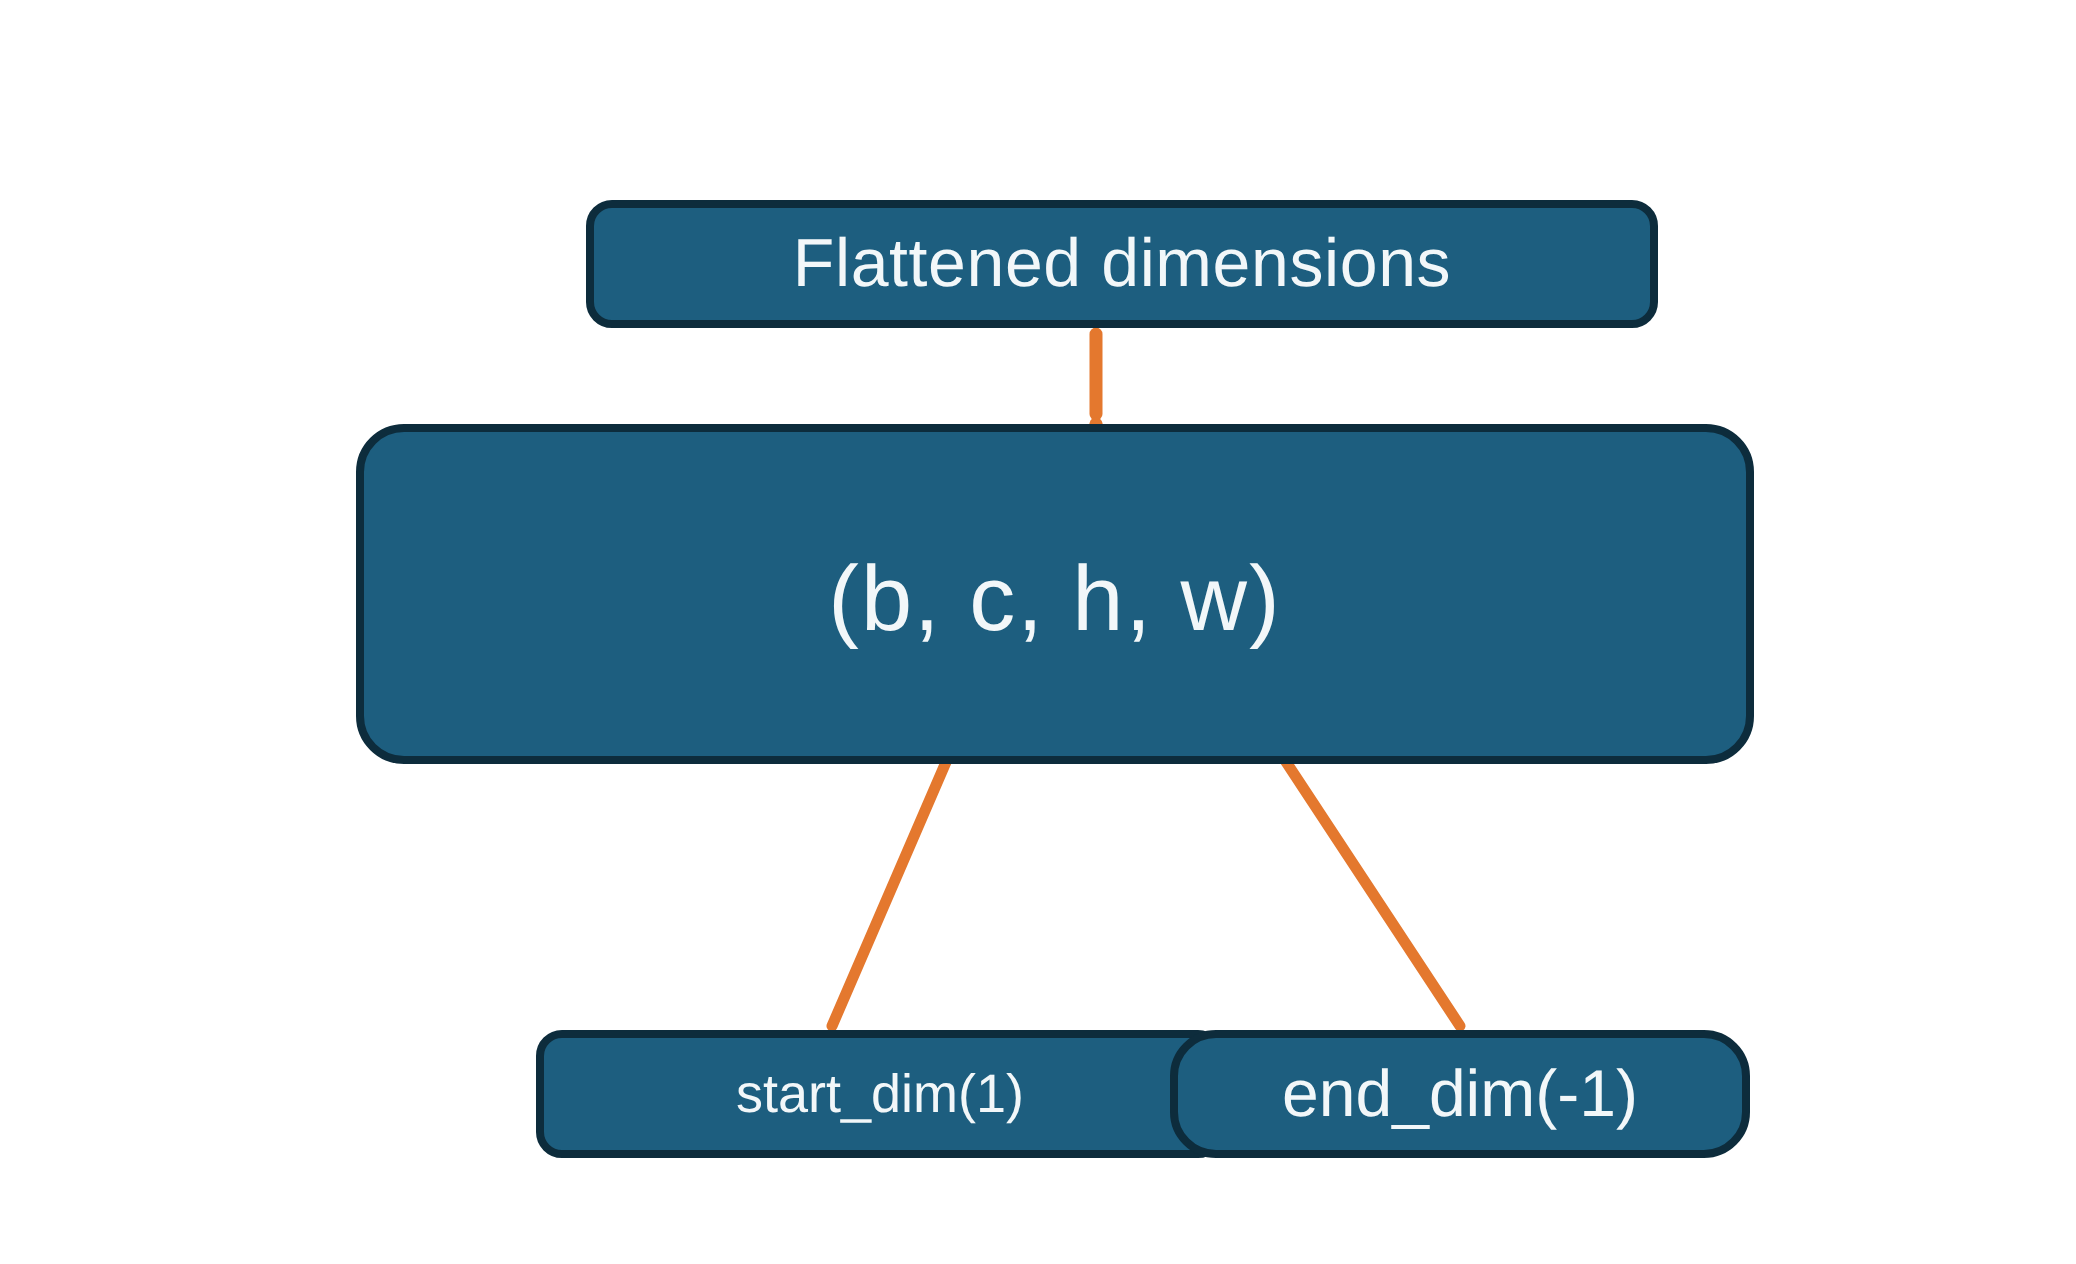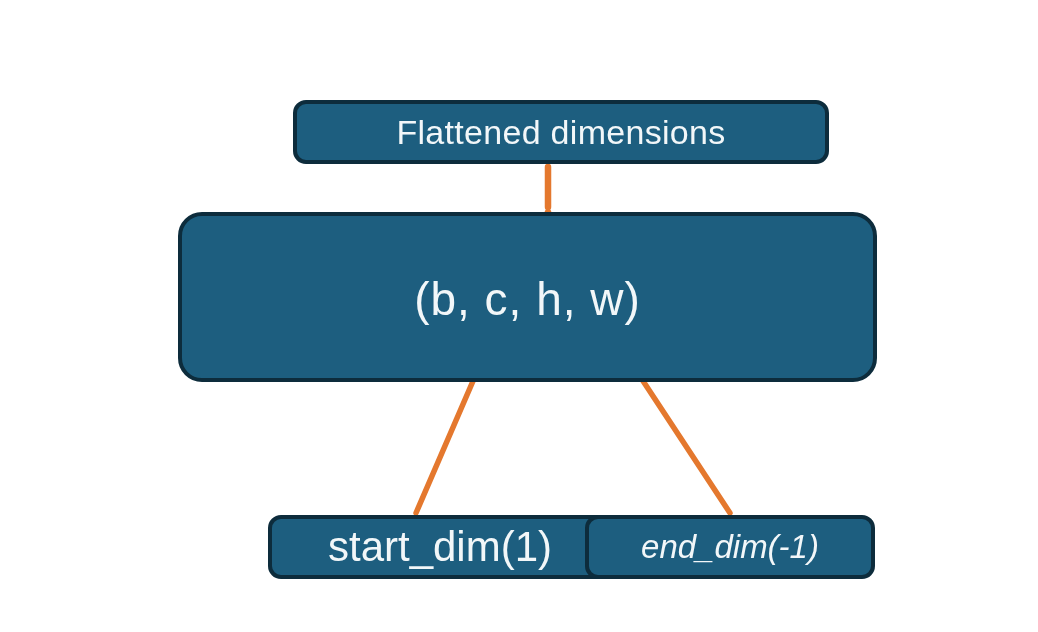--- a/index.html
+++ b/index.html
@@ -32,27 +32,26 @@
   }
   .node-tuple{
     left:178px;top:212px;width:699px;height:170px;
     border-radius:24px;
     font-size:46px;letter-spacing:1px;
   }
   .node-tuple .label{position:relative;top:2px;}
   .node-start{
     left:268px;top:515px;width:344px;height:64px;
     border-radius:13px;
-    font-size:42px;
+    font-size:27px;
   }
   .node-end{
     left:585px;top:515px;width:290px;height:64px;
-    border-radius:13px;
+    border-radius:23px;
     font-size:33px;
-    font-style:italic;
   }
   svg.overlay{
     position:absolute;left:0;top:0;width:1038px;height:632px;
     pointer-events:none;
   }
   .accent-stroke{
     stroke:var(--accent);
     fill:none;
     stroke-linecap:round;
     stroke-linejoin:round;

